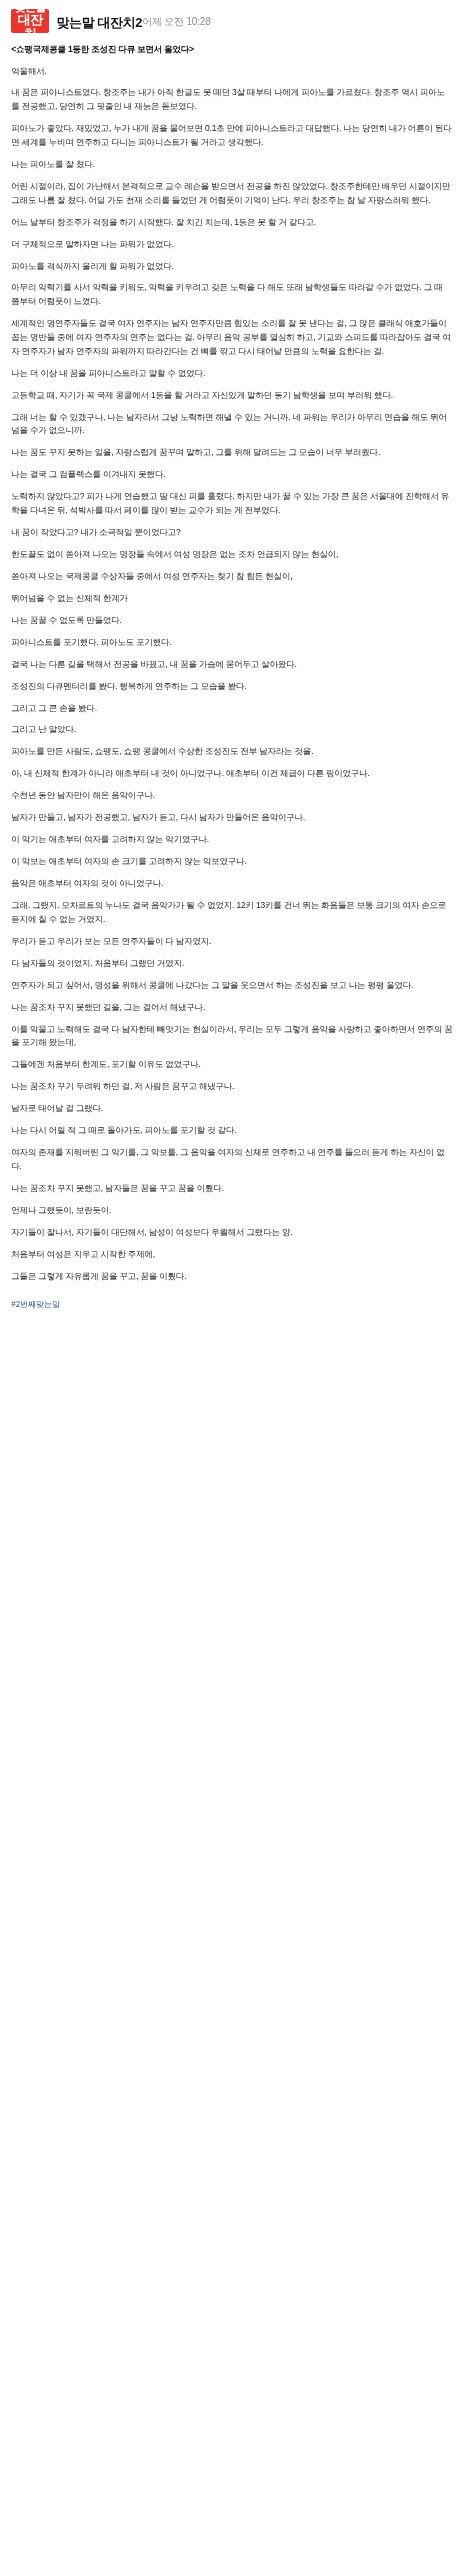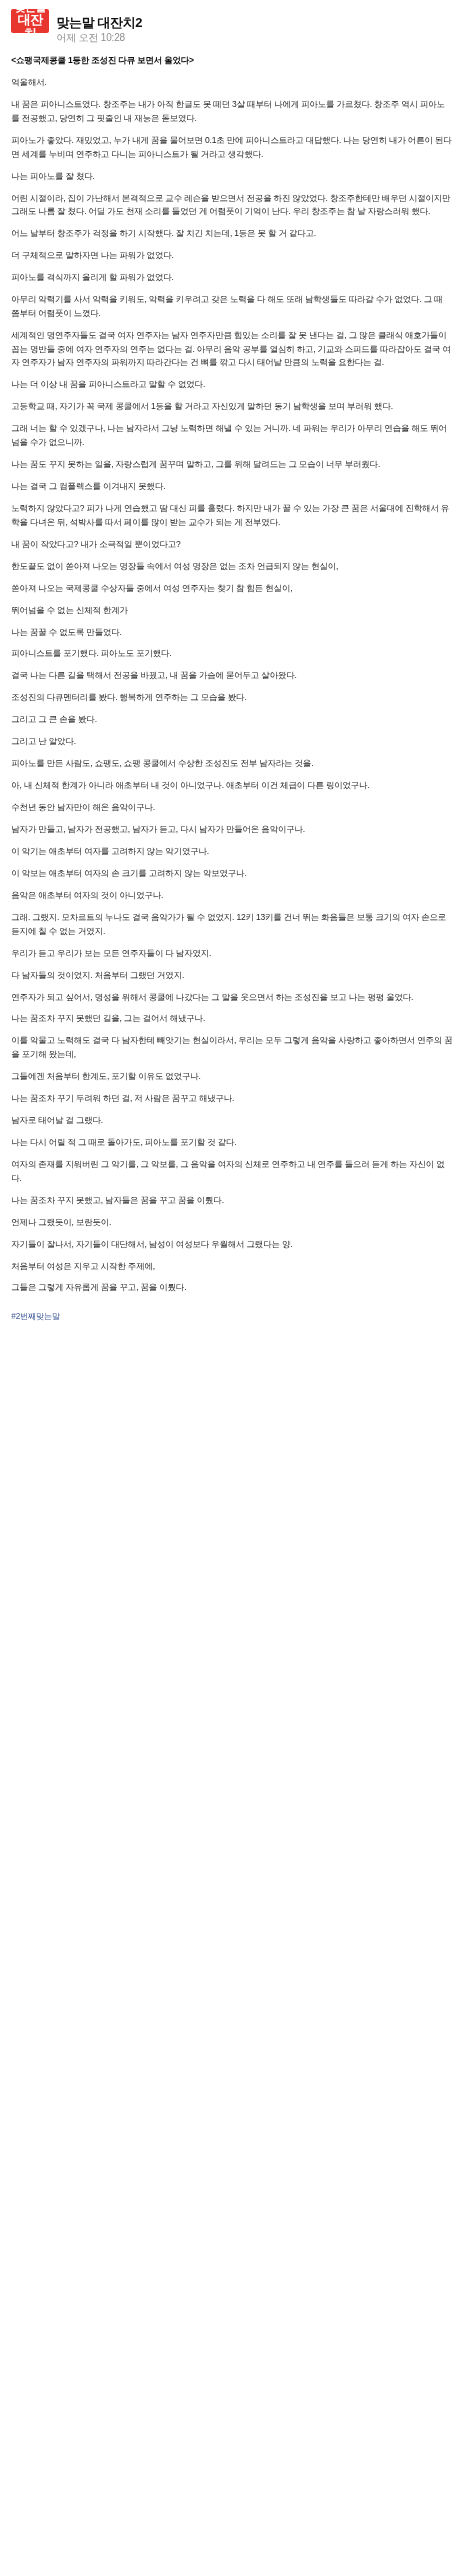--- a/index.html
+++ b/index.html
@@ -51,21 +51,21 @@
   }
   .logo .logo-l2 {
     font-size: 13px;
     font-weight: bold;
     letter-spacing: -0.5px;
   }
   .header-text {
     margin-left: 7.2px;
     padding-top: 6.2px;
     display: flex;
-    flex-direction: column;
+    flex-direction: row;
     justify-content: center;
   }
   .post-title {
     font-size: 13px;
     font-weight: bold;
     color: #111111;
     letter-spacing: -0.4px;
     line-height: 1.2;
   }
   .post-meta {

